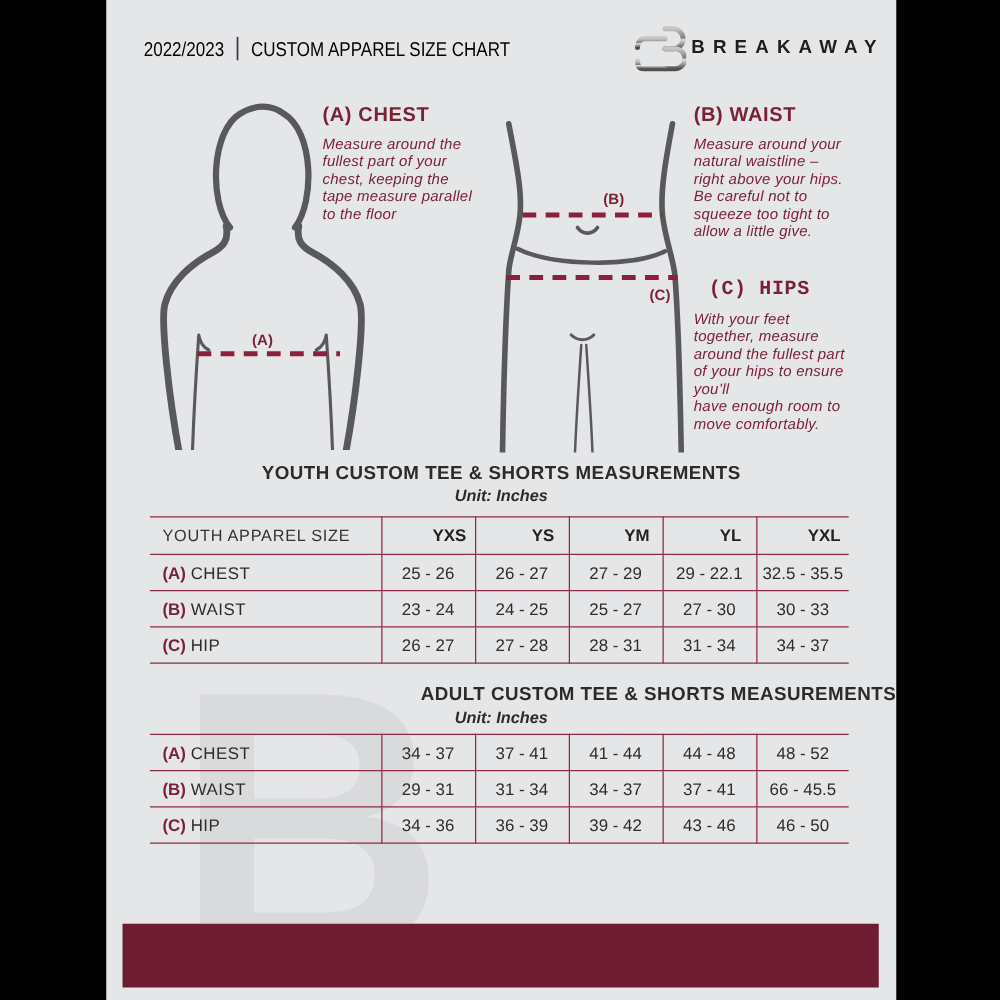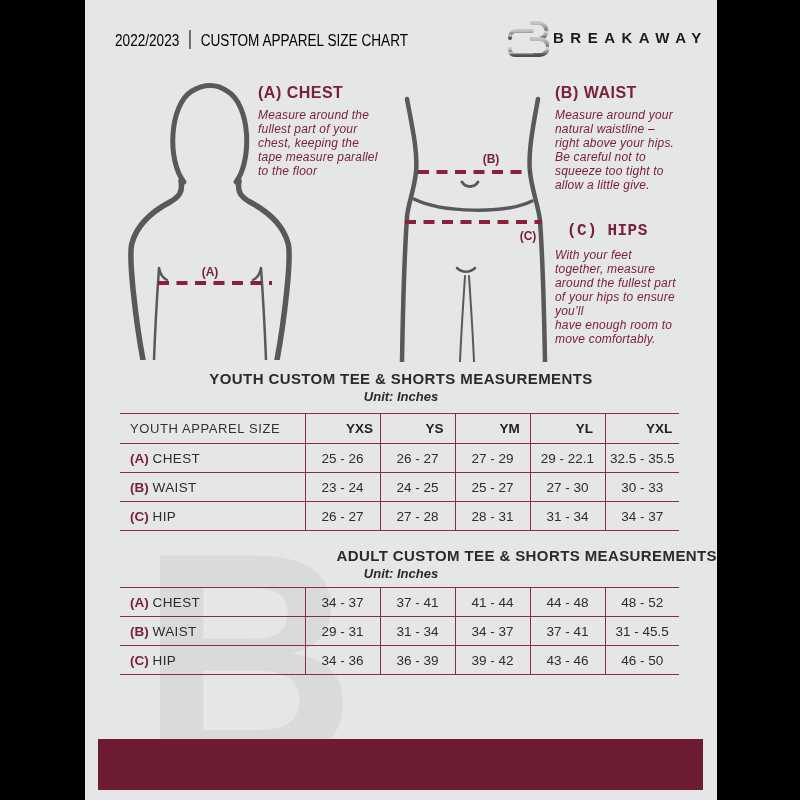--- a/index.html
+++ b/index.html
@@ -202,21 +202,21 @@
           <td>41 - 44</td>
           <td>44 - 48</td>
           <td>48 - 52</td>
         </tr>
         <tr>
           <td class="row-label"><span class="row-key">(B)</span> <span class="row-name">WAIST</span></td>
           <td>29 - 31</td>
           <td>31 - 34</td>
           <td>34 - 37</td>
           <td>37 - 41</td>
-          <td>31 - 45.5</td>
+          <td>66 - 45.5</td>
         </tr>
         <tr>
           <td class="row-label"><span class="row-key">(C)</span> <span class="row-name">HIP</span></td>
           <td>34 - 36</td>
           <td>36 - 39</td>
           <td>39 - 42</td>
           <td>43 - 46</td>
           <td>46 - 50</td>
         </tr>
       </tbody>

